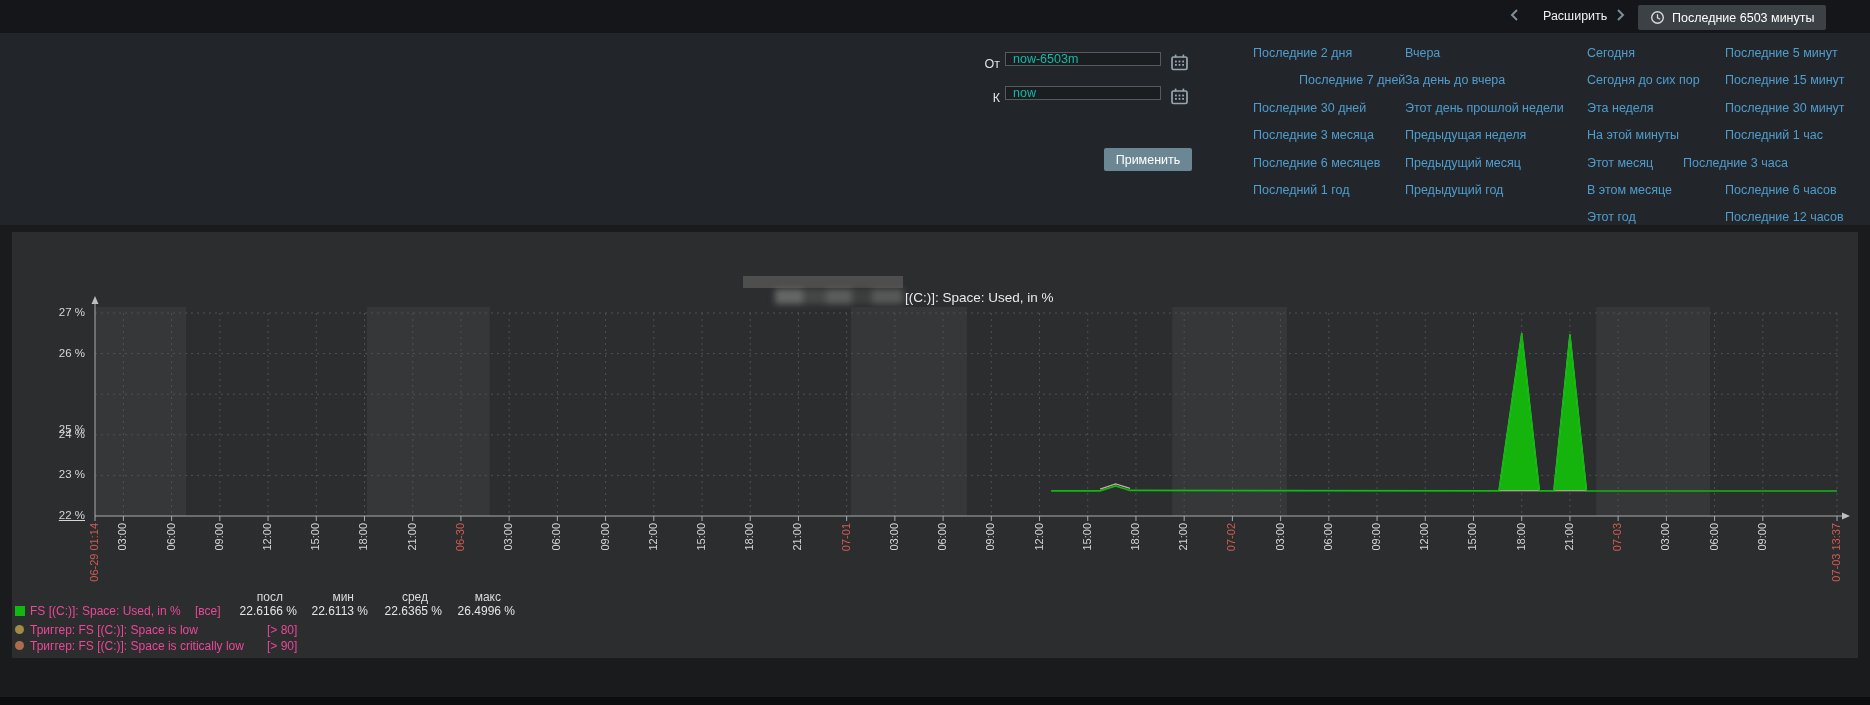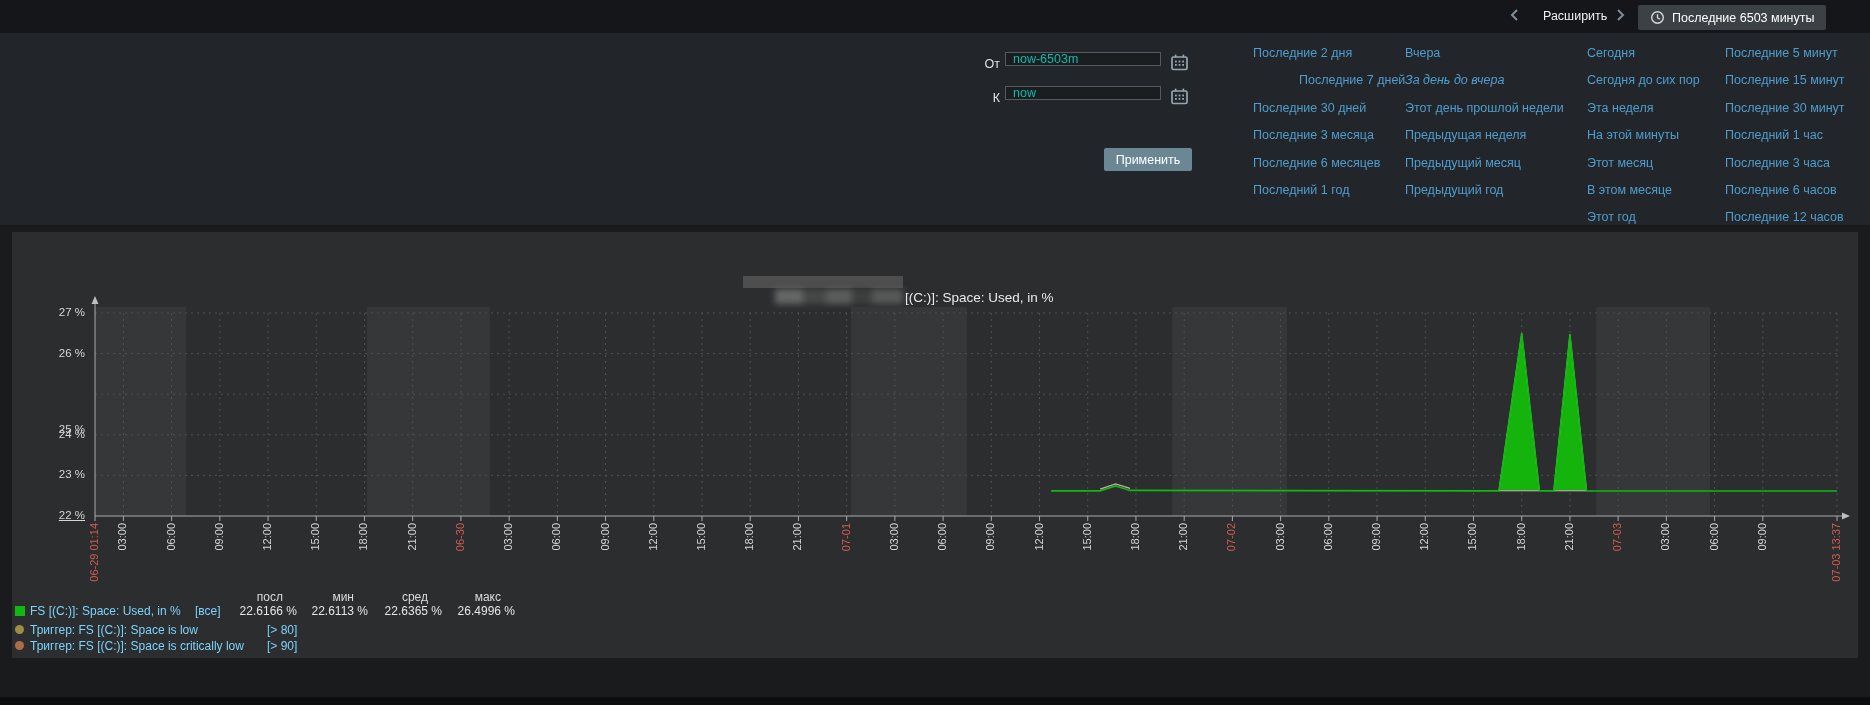--- a/index.html
+++ b/index.html
@@ -32,21 +32,21 @@
   #redact1 { background:#4e4e4e; }
   #redact2 { display:flex; filter:blur(3px); overflow:hidden; }
   #redact2 span { height:100%; }
   .ylab { position:absolute; width:46px; text-align:right; color:#d4d6d7; font-size:11.5px; }
   .xlab { position:absolute; writing-mode:vertical-rl; transform:rotate(180deg); color:#d4d6d7;
           font-size:11px; line-height:13px; white-space:nowrap; }
   .xlab.red { color:#cf5b52; }
 
   
   .lg-head { position:absolute; color:#d9dbdc; font-size:12px; text-align:right; }
-  .lg-name, .lg-scope, .lg-thr { position:absolute; color:#7dd3fc; font-size:12px; white-space:nowrap; }
+  .lg-name, .lg-scope, .lg-thr { position:absolute; color:#ec4899; font-size:12px; white-space:nowrap; }
   .lg-val { position:absolute; color:#e3e5e6; font-size:12px; text-align:right; }
   .sw { position:absolute; }
   .sw.square { width:10px; height:10px; }
   .sw.circle { width:9px; height:9px; border-radius:50%; }
 
   #bottomstrip { left:0; top:697px; width:1870px; height:8px; background:#0c0d0e; }
 </style>
 </head>
 <body>
 
@@ -121,38 +121,38 @@
     <button id="applybtn" class="abs">Применить</button>
     <div id="quicklinks">
         <a class="qlink" style="left: 1253px; top: 13px;">Последние 2 дня</a>
         <a class="qlink" style="left: 1299px; top: 40.4px;">Последние 7 дней</a>
         <a class="qlink" style="left: 1253px; top: 67.8px;">Последние 30 дней</a>
         <a class="qlink" style="left: 1253px; top: 95.2px;">Последние 3 месяца</a>
         <a class="qlink" style="left: 1253px; top: 122.6px;">Последние 6 месяцев</a>
         <a class="qlink" style="left: 1253px; top: 150px; text-align: right;">Последний 1 год</a>
         <a class="qlink" style="left: 1253px; top: 177.4px; margin-top: 32px;">Последние 2 года</a>
         <a class="qlink" style="left: 1405px; top: 13px;">Вчера</a>
-        <a class="qlink" style="left: 1405px; top: 40.4px; font-style: italic;">За день до вчера</a>
+        <a class="qlink" style="left: 1405px; top: 40.4px;">За день до вчера</a>
         <a class="qlink" style="left: 1405px; top: 67.8px;">Этот день прошлой недели</a>
         <a class="qlink" style="left: 1405px; top: 95.2px;">Предыдущая неделя</a>
         <a class="qlink" style="left: 1405px; top: 122.6px;">Предыдущий месяц</a>
         <a class="qlink" style="left: 1405px; top: 150px;">Предыдущий год</a>
         <a class="qlink" style="left: 1587px; top: 13px;">Сегодня</a>
         <a class="qlink" style="left: 1587px; top: 40.4px;">Сегодня до сих пор</a>
         <a class="qlink" style="left: 1587px; top: 67.8px;">Эта неделя</a>
         <a class="qlink" style="left: 1587px; top: 95.2px;">На этой минуты</a>
         <a class="qlink" style="left: 1587px; top: 122.6px;">Этот месяц</a>
         <a class="qlink" style="left: 1587px; top: 150px;">В этом месяце</a>
         <a class="qlink" style="left: 1587px; top: 177.4px;">Этот год</a>
         <a class="qlink" style="left: 1587px; top: 204.8px;">В этом году</a>
         <a class="qlink" style="left: 1725px; top: 13px;">Последние 5 минут</a>
         <a class="qlink" style="left: 1725px; top: 40.4px;">Последние 15 минут</a>
         <a class="qlink" style="left: 1725px; top: 67.8px;">Последние 30 минут</a>
         <a class="qlink" style="left: 1725px; top: 95.2px;">Последний 1 час</a>
-        <a class="qlink" style="left: 1725px; top: 122.6px; text-align: right;">Последние 3 часа</a>
+        <a class="qlink" style="left: 1683px; top: 122.6px; text-align: right;">Последние 3 часа</a>
         <a class="qlink" style="left: 1725px; top: 150px;">Последние 6 часов</a>
         <a class="qlink" style="left: 1725px; top: 177.4px;">Последние 12 часов</a>
         <a class="qlink" style="left: 1725px; top: 204.8px;">Последний 1 день</a>
       </div>
   </div>
 
   <div id="widget" class="abs">
     <div id="redact1" class="abs" style="left:731px; top:44px; width:160px; height:12px;"></div>
     <div id="redact2" class="abs" style="left:763px; top:57px; width:128px; height:15px;">
       <span style="width:22%;background:#666"></span>

